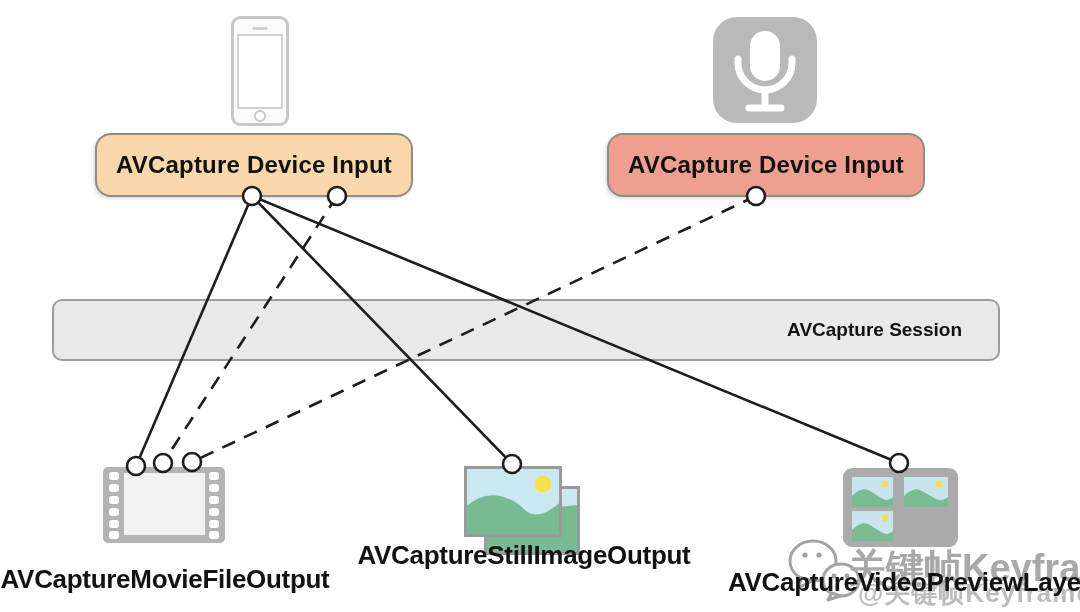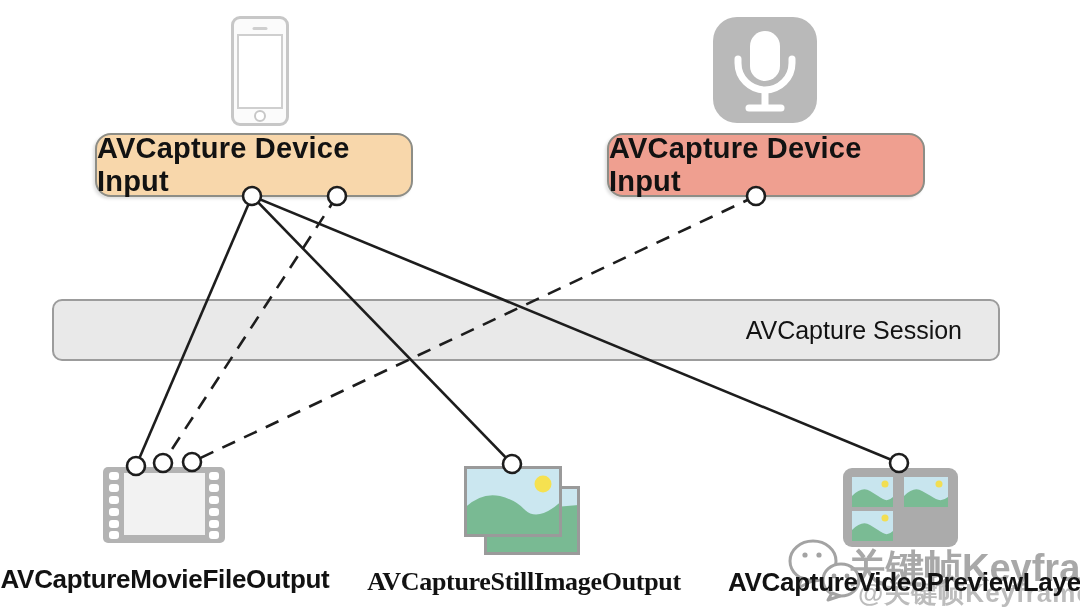--- a/index.html
+++ b/index.html
@@ -8,31 +8,31 @@
     font-family:"Liberation Sans","DejaVu Sans",sans-serif;
   }
   .stage *{box-sizing:border-box;}
 
   
   .input-box{
     position:absolute;height:64px;width:318px;border-radius:16px;
     border:2px solid #8d8d86;display:flex;align-items:center;justify-content:center;
     box-shadow:-2px 2px 3px rgba(0,0,0,0.12);z-index:1;
   }
-  .input-box .box-label{font-size:29px;font-weight:bold;color:#121212;letter-spacing:0.2px;}
+  .input-box .box-label{font-size:24px;font-weight:bold;color:#121212;letter-spacing:0.2px;}
   .box-video{left:95px;top:133px;background:var(--video-input-fill,#f8d7ab);}
   .box-audio{left:607px;top:133px;background:var(--audio-input-fill,#ef9f90);}
 
   
   .session-bar{
     position:absolute;left:52px;top:299px;width:948px;height:62px;border-radius:10px;
     background:var(--session-fill,#e9e9e9);border:2px solid #9c9c9c;
     display:flex;align-items:center;justify-content:flex-end;padding-right:36px;z-index:0;
   }
-  .session-bar .bar-label{font-size:25px;font-weight:normal;color:#121212;}
+  .session-bar .bar-label{font-size:19px;font-weight:bold;color:#121212;}
 
   
   .iphone{position:absolute;left:231px;top:16px;width:58px;height:110px;
     border:3px solid #c7c7c7;border-radius:9px;background:#fbfbfb;z-index:1;}
   .iphone .speaker{position:absolute;left:50%;top:8px;transform:translateX(-50%);
     width:15px;height:3px;border-radius:2px;background:#cfcfcf;}
   .iphone .screen{position:absolute;left:3px;top:15px;width:46px;height:75px;
     background:#ffffff;border:2px solid #cfcfcf;}
   .iphone .home{position:absolute;left:50%;bottom:1px;transform:translateX(-50%);
     width:12px;height:12px;border-radius:50%;border:2px solid #c7c7c7;background:#fff;}
@@ -48,21 +48,21 @@
 
   
   .preview{position:absolute;left:843px;top:468px;z-index:1;}
 
   
   .out-label{
     position:absolute;width:340px;text-align:center;font-size:26px;font-weight:bold;
     color:#121212;z-index:3;letter-spacing:-0.3px;
   }
   .label-movie{left:-5px;top:564px;}
-  .label-still{left:354px;top:567px;font-family:Liberation Serif, serif;}
+  .label-still{left:354px;top:540px;}
   .label-preview{left:728px;top:567px;}
 
   
   .watermark-brand{
     position:absolute;left:848px;top:543px;font-size:38px;font-weight:bold;
     color:var(--watermark-gray,#a8a8a8);z-index:2;white-space:nowrap;
   }
   .watermark-handle{
     position:absolute;left:858px;top:576px;font-size:26px;font-weight:bold;
     color:#bcbcbc;z-index:2;white-space:nowrap;letter-spacing:1px;

